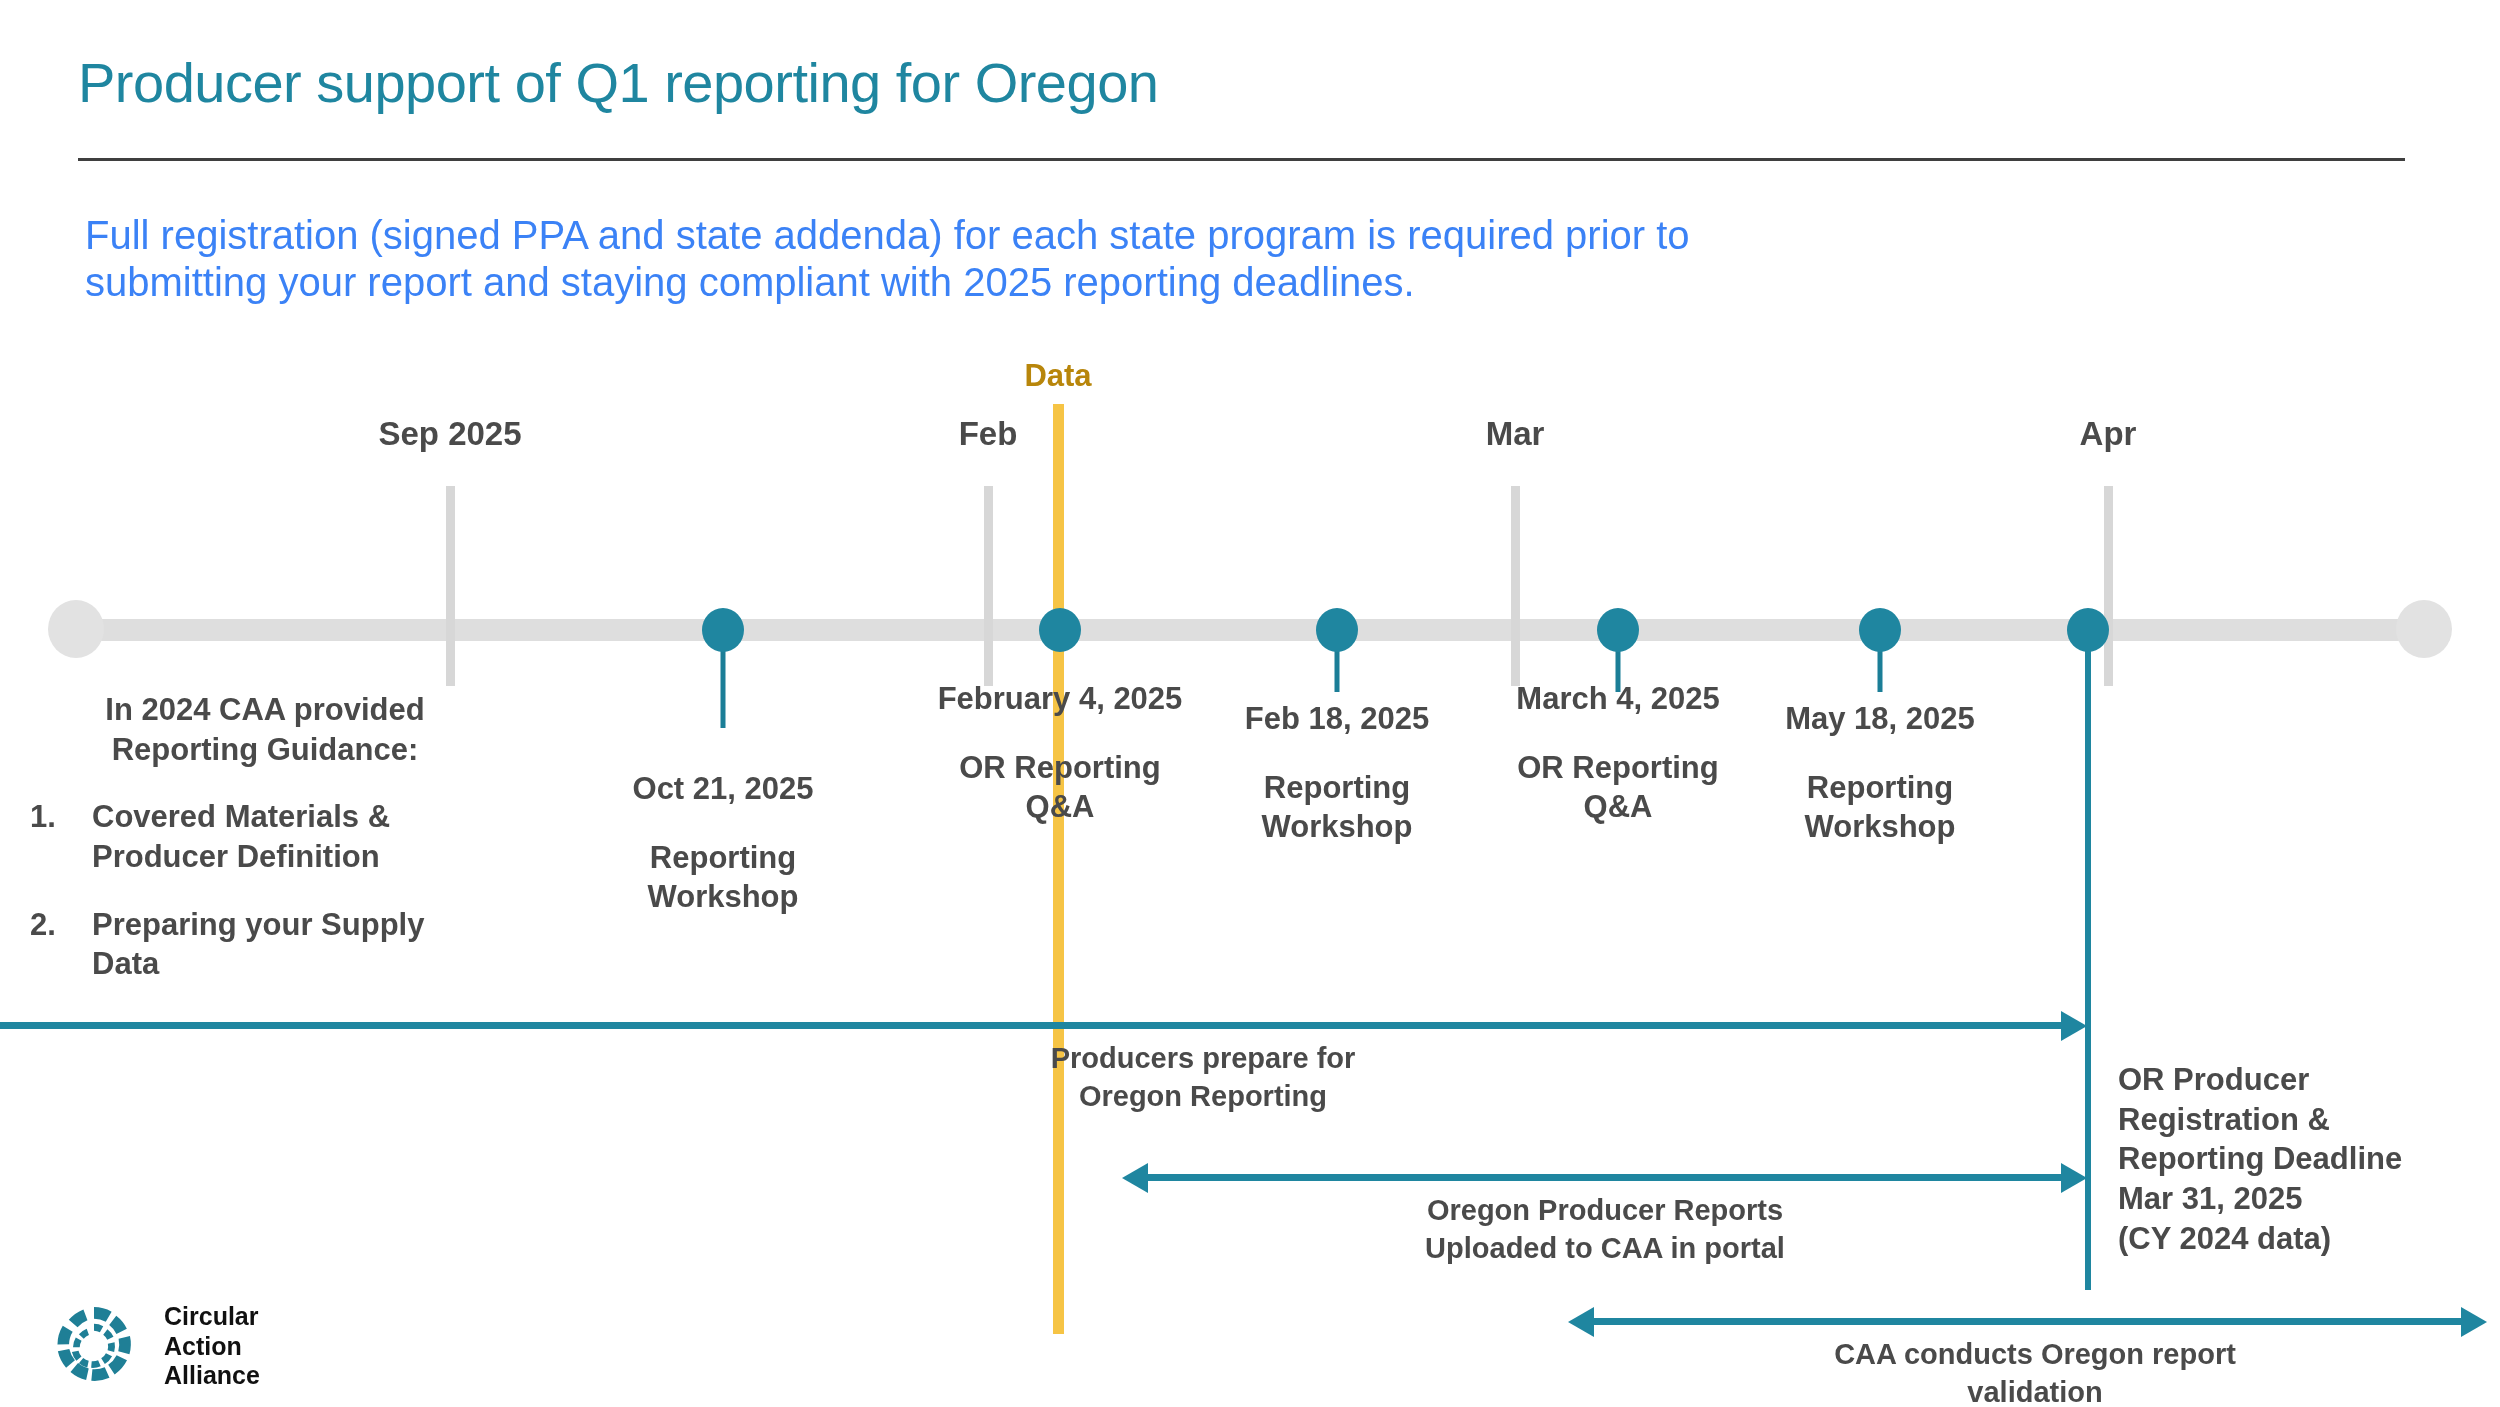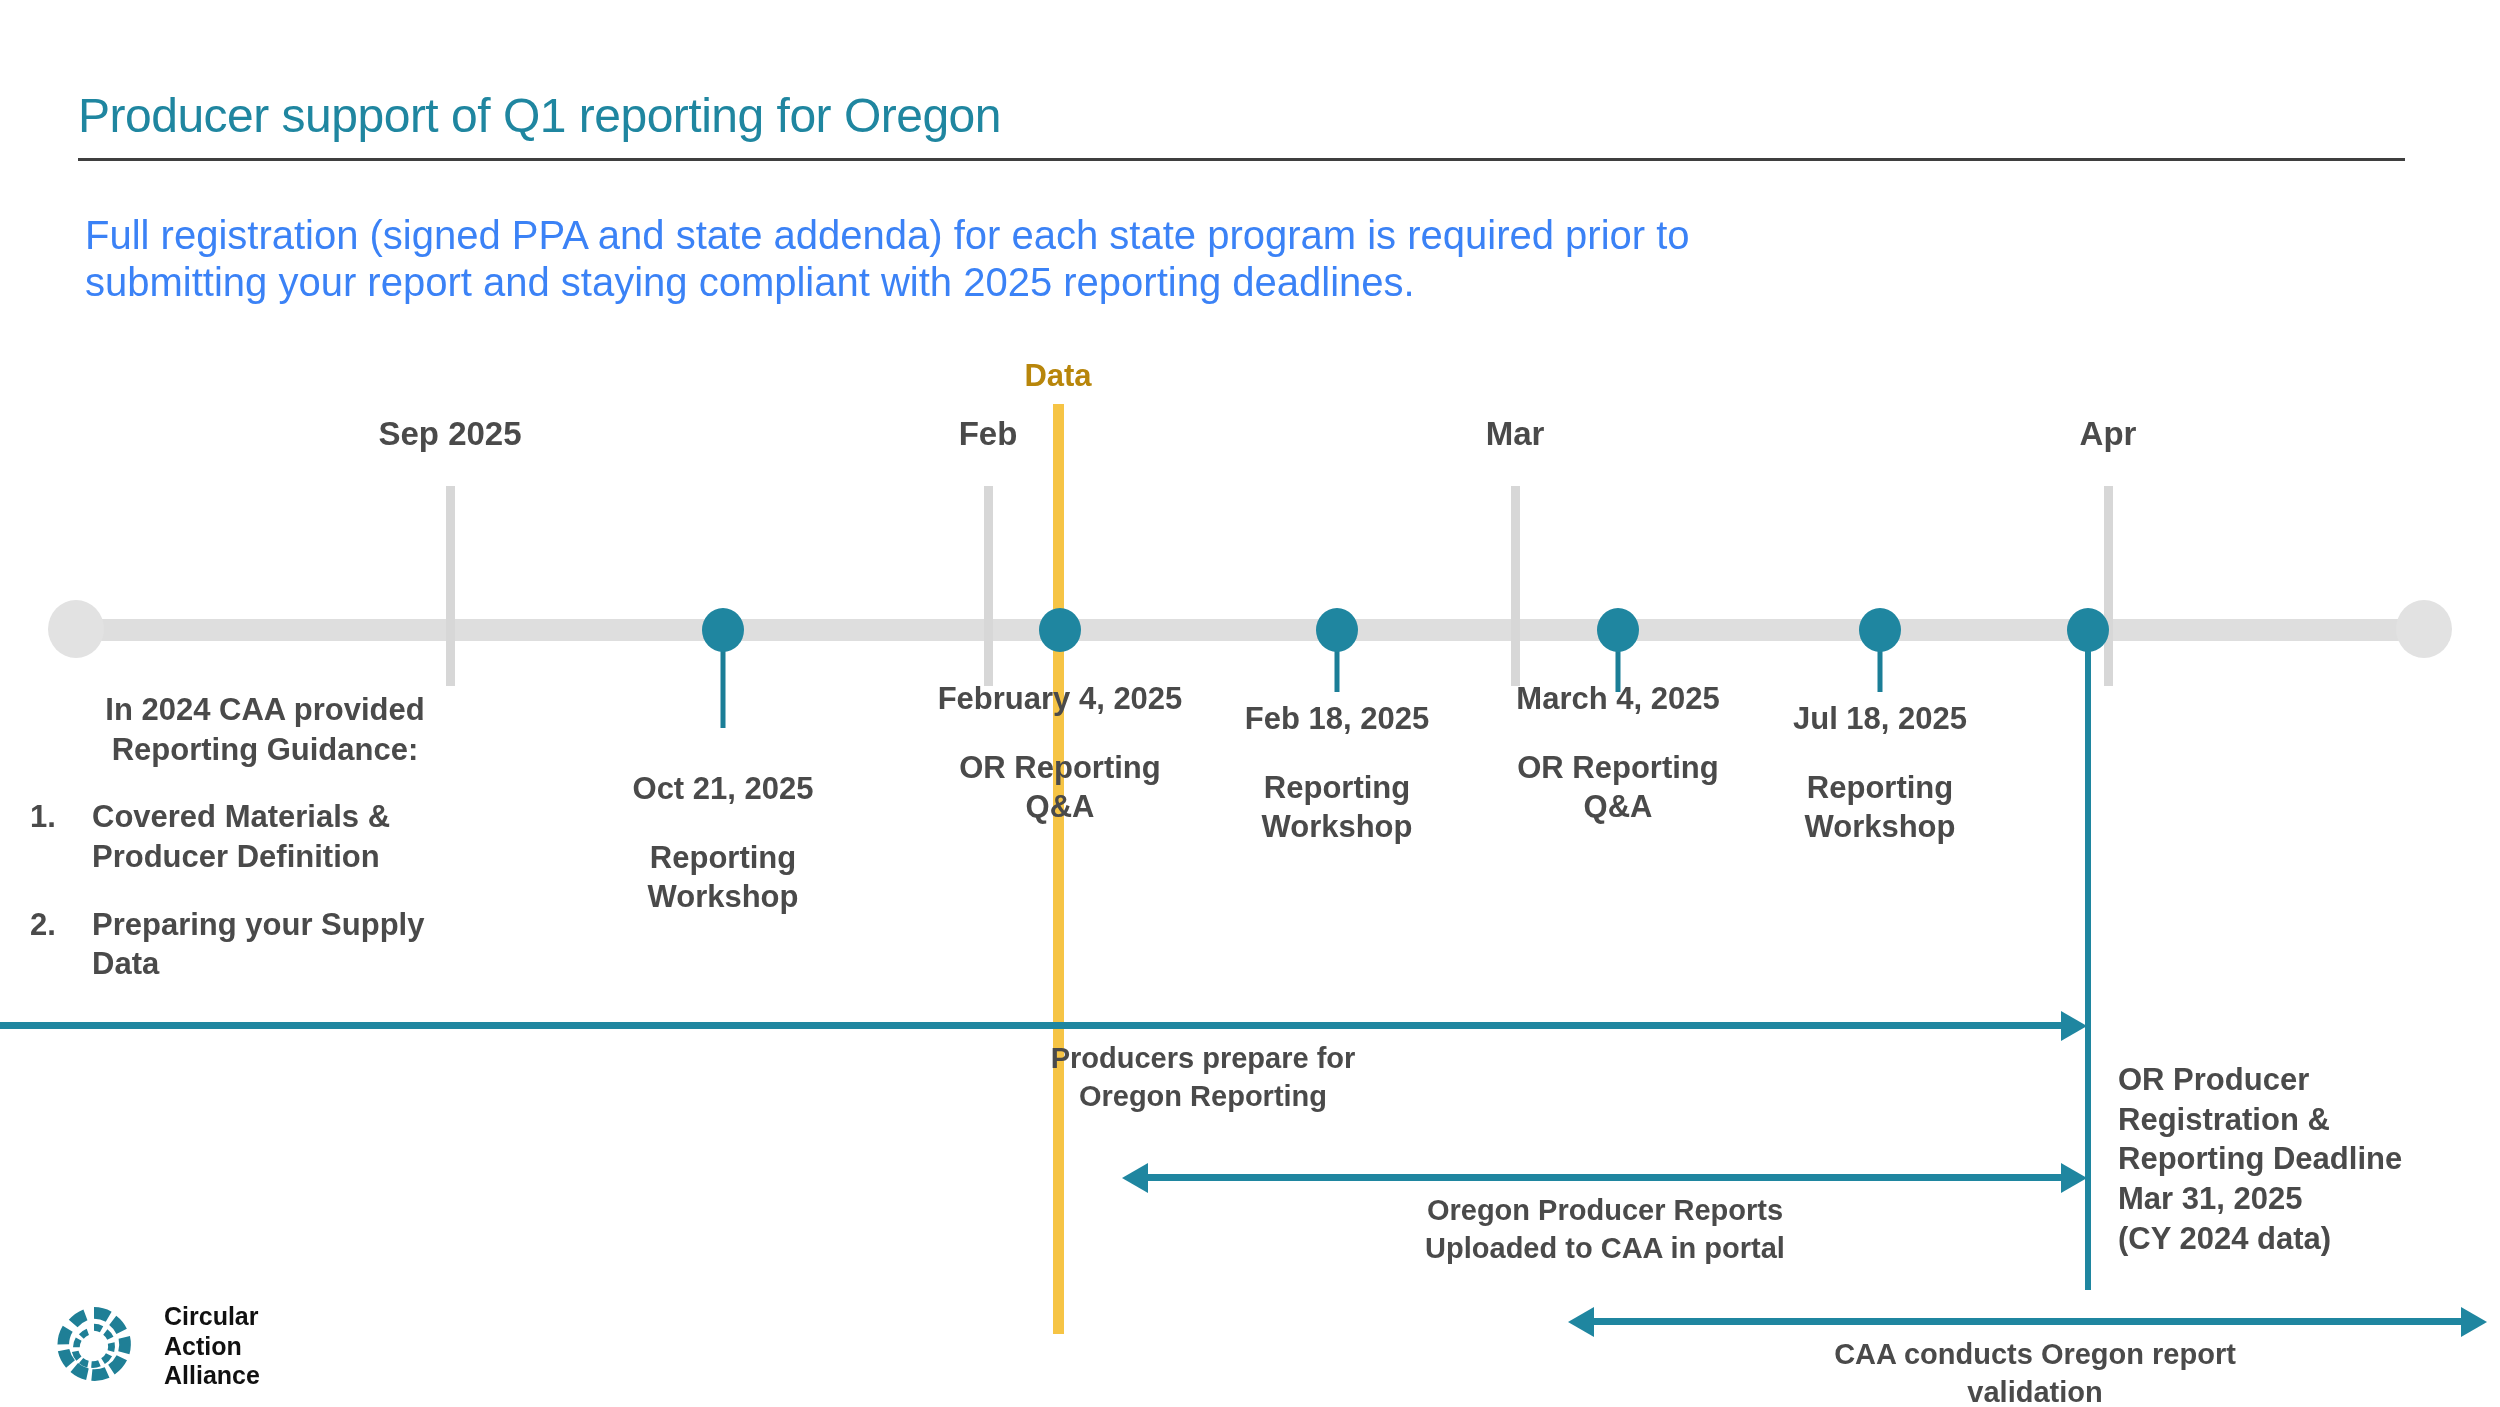--- a/index.html
+++ b/index.html
@@ -8,22 +8,22 @@
     background:#ffffff;
     font-family:"Liberation Sans", sans-serif;
     overflow:hidden;
     position:relative;
   }
   .slide{position:absolute;inset:0;}
 
   
   .title{
     position:absolute;left:78px;top:50px;
-    font-size:48px;font-weight:400;color:#1f86a0;
-    letter-spacing:-0.5px;white-space:nowrap;margin-top:38px;
+    font-size:56px;font-weight:400;color:#1f86a0;
+    letter-spacing:-0.5px;white-space:nowrap;
   }
   .title-rule{
     position:absolute;left:78px;top:158px;width:2327px;height:3px;
     background:#3f3f3f;
   }
   .subtitle{
     position:absolute;left:85px;top:212px;width:2290px;
     font-size:40px;line-height:1.18;color:#3b82f6;font-weight:400;
   }
 
@@ -165,21 +165,21 @@
   <div class="ms-stem" style="left:1618px;top:650px;height:42px;"></div>
   <div class="ms-dot" style="left:1618px;top:608px;"></div>
   <div class="ms-label" style="left:1618px;top:680px;width:270px;">
     <span class="ms-date">March 4, 2025</span>
     <span class="ms-name">OR Reporting Q&amp;A</span>
   </div>
 
   <div class="ms-stem" style="left:1880px;top:650px;height:42px;"></div>
   <div class="ms-dot" style="left:1880px;top:608px;"></div>
   <div class="ms-label" style="left:1880px;top:700px;width:280px;">
-    <span class="ms-date">Jul 18, 2025</span>
+    <span class="ms-date">May 18, 2025</span>
     <span class="ms-name">Reporting Workshop</span>
   </div>
 
   <div class="drop-line" style="left:2088px;top:630px;height:660px;"></div>
   <div class="ms-dot" style="left:2088px;top:608px;"></div>
 
   <div style="position:absolute;left:30px;top:690px;width:470px;color:#4a4a4a;font-size:31px;font-weight:700;line-height:1.28;">
     <div style="text-align:center;">
       <div>In 2024 CAA provided</div>
       <div>Reporting Guidance:</div>

